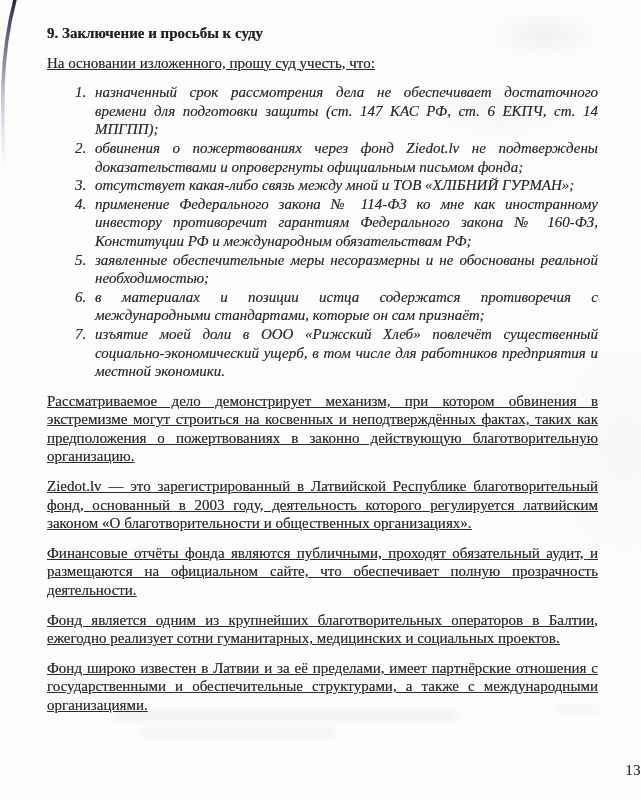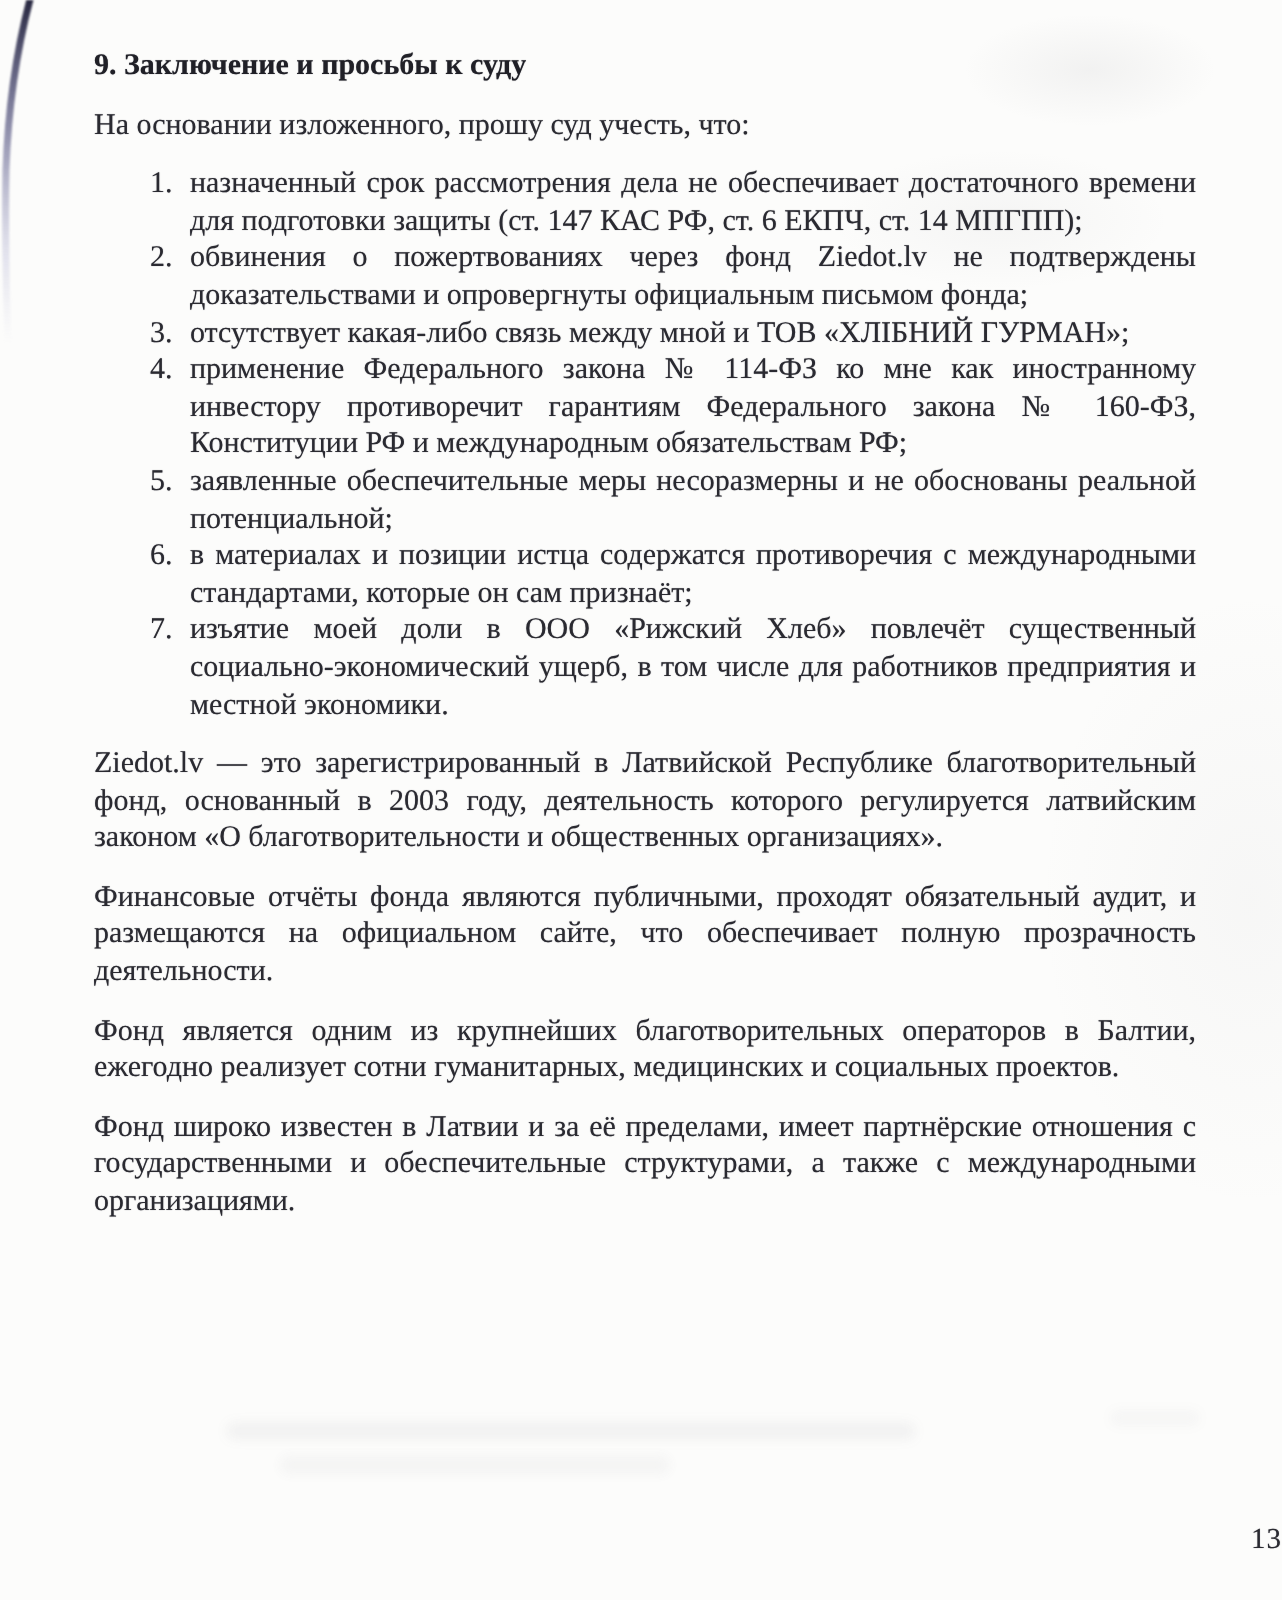--- a/index.html
+++ b/index.html
@@ -32,24 +32,26 @@
   }
   .heading {
     font-weight: bold;
     color: #202027;
     text-align: justify;
     margin: 0 0 11px 0;
   }
   .para {
     margin: 0 0 11px 0;
     text-align: justify;
+    text-decoration: underline;
   }
   ol.court-list {
     margin: 0 0 11px 0;
     padding-left: 43px;
+    font-style: italic;
   }
   ol.court-list li {
     text-align: justify;
     padding-left: 5px;
     margin: 0;
   }
   .page-number {
     position: absolute;
     top: 762px;
     left: 0;
@@ -99,26 +101,27 @@
 
     <div class="heading">9. Заключение и просьбы к суду</div>
 
     <p class="para">На основании изложенного, прошу суд учесть, что:</p>
 
     <ol class="court-list">
       <li>назначенный срок рассмотрения дела не обеспечивает достаточного времени для подготовки защиты (ст. 147 КАС РФ, ст. 6 ЕКПЧ, ст. 14 МПГПП);</li>
       <li>обвинения о пожертвованиях через фонд Ziedot.lv не подтверждены доказательствами и опровергнуты официальным письмом фонда;</li>
       <li>отсутствует какая-либо связь между мной и ТОВ «ХЛІБНИЙ ГУРМАН»;</li>
       <li>применение Федерального закона № 114-ФЗ ко мне как иностранному инвестору противоречит гарантиям Федерального закона № 160-ФЗ, Конституции РФ и международным обязательствам РФ;</li>
-      <li>заявленные обеспечительные меры несоразмерны и не обоснованы реальной потенциальной;</li>
+      <li>заявленные обеспечительные меры несоразмерны и не обоснованы реальной необходимостью;</li>
       <li>в материалах и позиции истца содержатся противоречия с международными стандартами, которые он сам признаёт;</li>
       <li>изъятие моей доли в ООО «Рижский Хлеб» повлечёт существенный социально-экономический ущерб, в том числе для работников предприятия и местной экономики.</li>
     </ol>
 
 
+    <p class="para">Рассматриваемое дело демонстрирует механизм, при котором обвинения в экстремизме могут строиться на косвенных и неподтверждённых фактах, таких как предположения о пожертвованиях в законно действующую благотворительную организацию.</p>
 
 
     <p class="para">Ziedot.lv — это зарегистрированный в Латвийской Республике благотворительный фонд, основанный в 2003 году, деятельность которого регулируется латвийским законом «О благотворительности и общественных организациях».</p>
     <p class="para">Финансовые отчёты фонда являются публичными, проходят обязательный аудит, и размещаются на официальном сайте, что обеспечивает полную прозрачность деятельности.</p>
     <p class="para">Фонд является одним из крупнейших благотворительных операторов в Балтии, ежегодно реализует сотни гуманитарных, медицинских и социальных проектов.</p>
     <p class="para">Фонд широко известен в Латвии и за её пределами, имеет партнёрские отношения с государственными и обеспечительные структурами, а также с международными организациями.</p>
 
   </div>
 
   <div class="smudge s1"></div>

